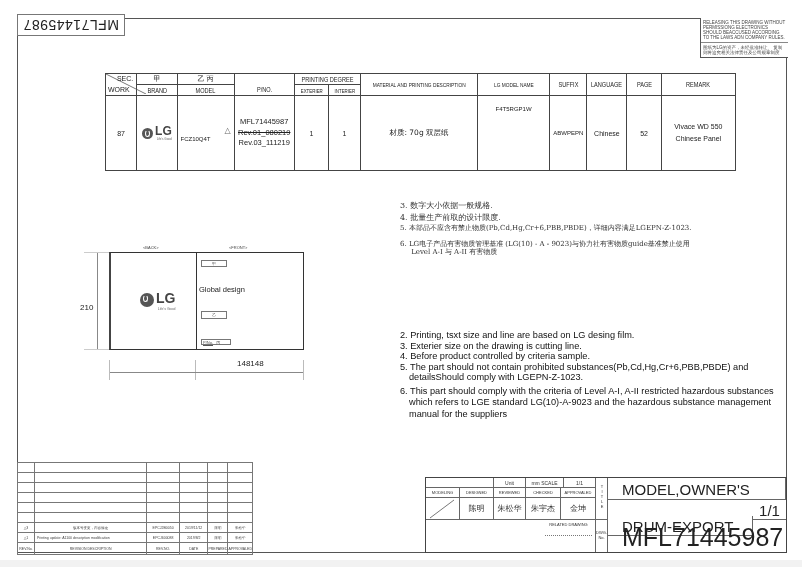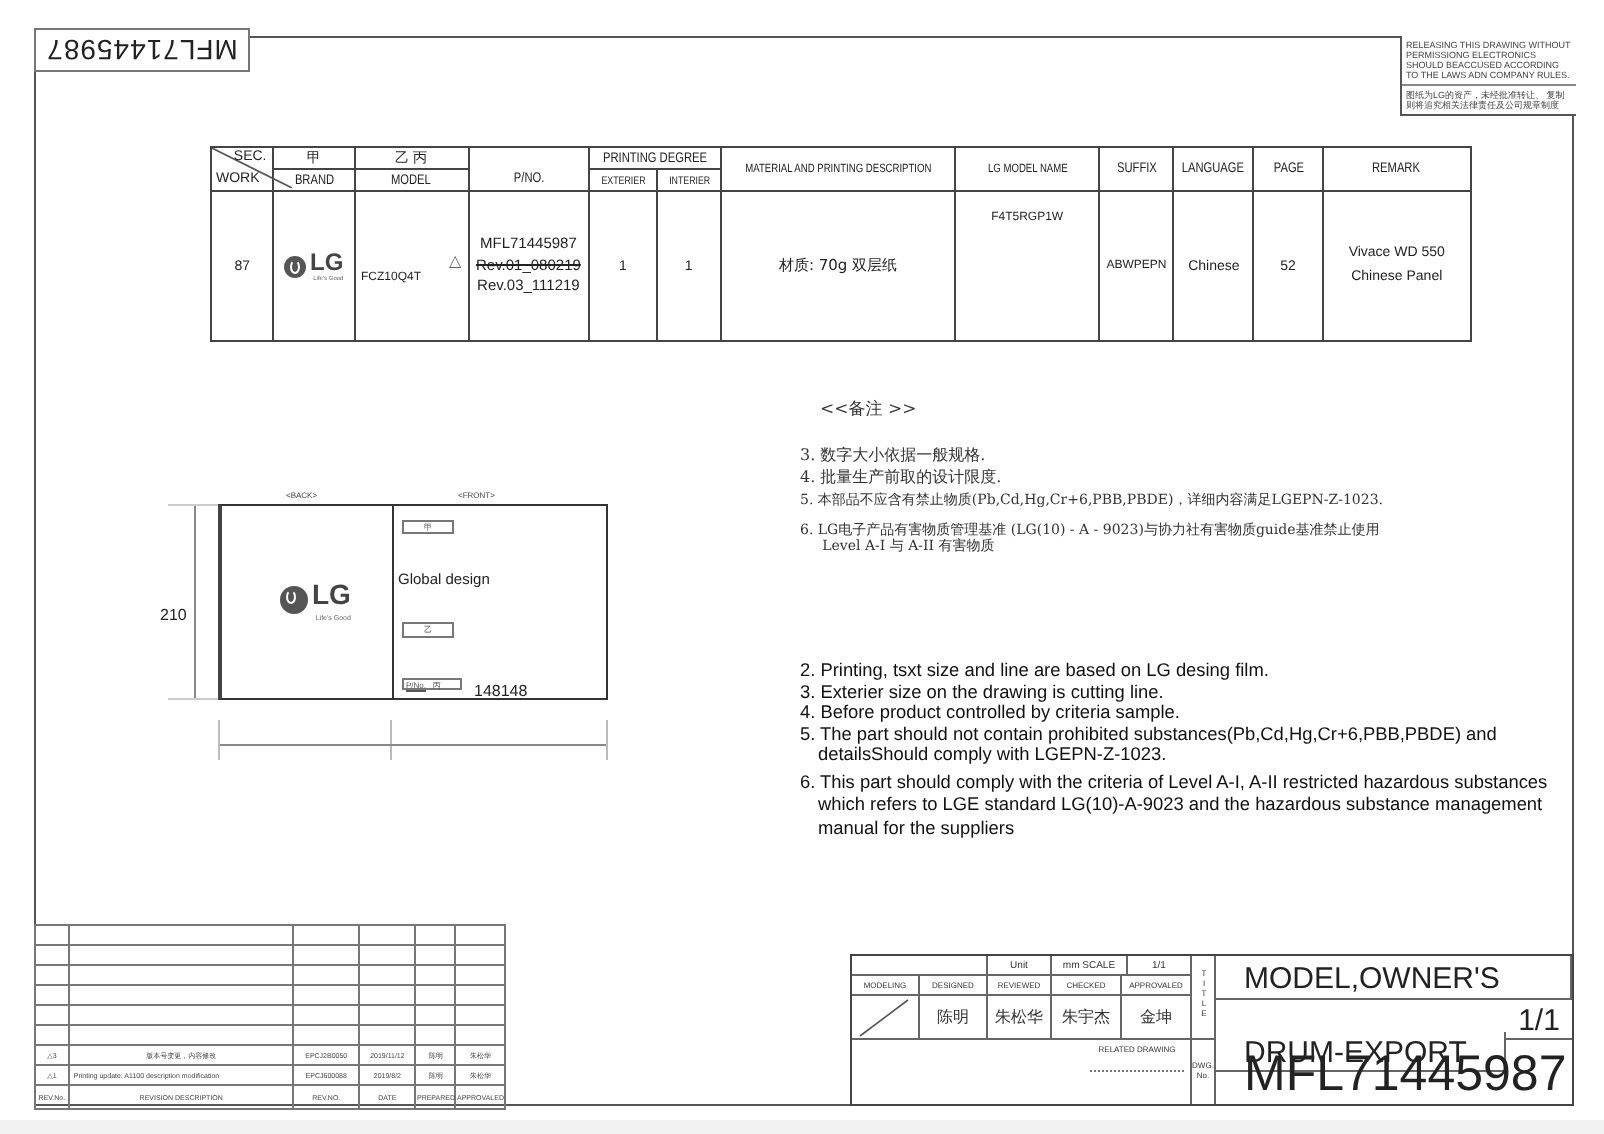--- a/index.html
+++ b/index.html
@@ -128,21 +128,20 @@
       <td>52</td>
       <td style="line-height:12px">
         <div>Vivace WD 550</div>
         <div>Chinese Panel</div>
       </td>
     </tr>
   </tbody>
     </table>
 
   <div class="cn-notes">
-    <div class="title">&lt;&lt;备注 &gt;&gt;</div>
     <div>3.  数字大小依据一般规格.</div>
     <div>4.  批量生产前取的设计限度.</div>
     <div class="small">5.  本部品不应含有禁止物质(Pb,Cd,Hg,Cr+6,PBB,PBDE)，详细内容满足LGEPN-Z-1023.</div>
     <div class="small" style="margin-top:5px;line-height:8px">6.  LG电子产品有害物质管理基准 (LG(10) - A - 9023)与协力社有害物质guide基准禁止使用</div>
     <div class="small" style="line-height:8px;white-space:pre">     Level A-I 与 A-II 有害物质</div>
   </div>
 
   <div class="en-notes">
     <div class="item">2. Printing, tsxt  size and line are based on LG desing film.</div>
     <div class="item">3. Exterier size on the drawing is cutting line.</div>
@@ -175,21 +174,21 @@
 
   <div class="dim-line" style="left:97px;top:252px;width:1px;height:98px"></div>
   <div class="dim-line" style="left:84px;top:252px;width:25px;height:1px;background:#ccc"></div>
   <div class="dim-line" style="left:84px;top:349px;width:25px;height:1px;background:#ccc"></div>
   <div class="abs" style="left:80px;top:303px;font-size:8px">210</div>
 
   <div class="dim-line" style="left:109px;top:360px;width:1px;height:20px;background:#bbb"></div>
   <div class="dim-line" style="left:195px;top:360px;width:1px;height:20px;background:#bbb"></div>
   <div class="dim-line" style="left:303px;top:360px;width:1px;height:20px;background:#bbb"></div>
   <div class="dim-line" style="left:110px;top:372px;width:193px;height:1px"></div>
-  <div class="abs" style="left:237px;top:341px;font-size:8px">148148</div>
+  <div class="abs" style="left:237px;top:359px;font-size:8px">148148</div>
 
   <table class="rev">
     <colgroup>
         <col style="width:17px">
         <col style="width:116px">
         <col style="width:33px">
         <col style="width:29px">
         <col style="width:19px">
         <col style="width:22px">
       </colgroup>

